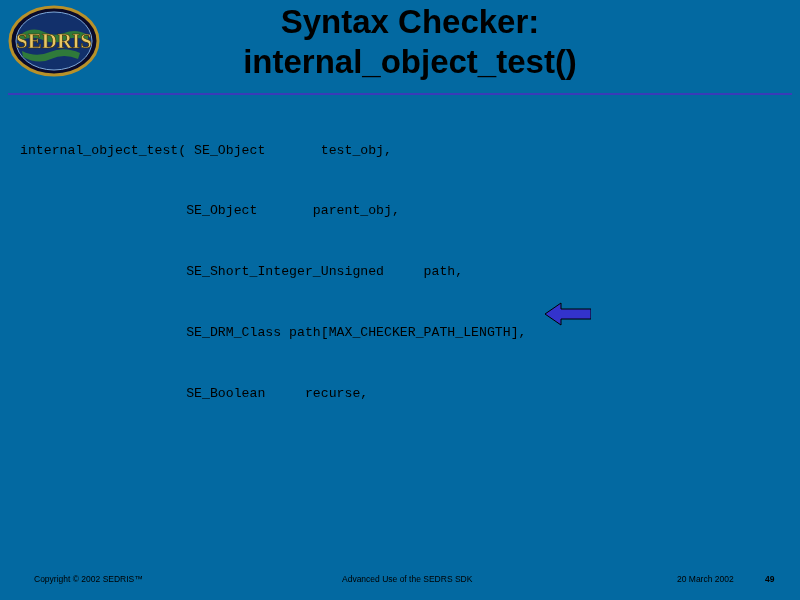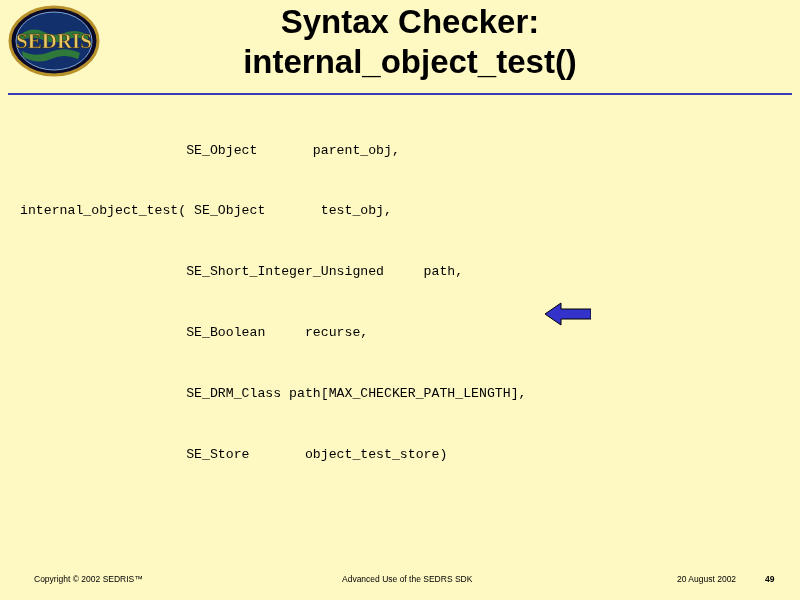--- a/index.html
+++ b/index.html
@@ -12,21 +12,21 @@
     background: #ffffff;
     font-family: "Liberation Sans", sans-serif;
     overflow: hidden;
     position: relative;
   }
   .slide {
     position: absolute;
     left: 0; top: 0;
     width: 800px;
     height: 600px;
-    background: #fef9c3;
+    background: #0369a1;
   }
   
   .header {
     position: absolute;
     left: 0; top: 0;
     width: 800px;
     height: 92px;
   }
   .title {
     position: absolute;
@@ -137,26 +137,25 @@
 
     <div class="title">
       <span>Syntax Checker:</span>
       <span class="title-line2">internal_object_test()</span>
     </div>
 
     <div class="hrule"></div>
   </div>
 
   <div class="code">
+    <div class="code-line">internal_object_test( SE_Object       test_obj,</div>
     <div class="code-line">                     SE_Object       parent_obj,</div>
-    <div class="code-line">internal_object_test( SE_Object       test_obj,</div>
     <div class="code-line">                     SE_Short_Integer_Unsigned     path,</div>
+    <div class="code-line">                     SE_DRM_Class path[MAX_CHECKER_PATH_LENGTH],</div>
     <div class="code-line">                     SE_Boolean     recurse,</div>
-    <div class="code-line">                     SE_DRM_Class path[MAX_CHECKER_PATH_LENGTH],</div>
-    <div class="code-line">                     SE_Store       object_test_store)</div>
     
     
     
     
     
     
     
     
     
     
@@ -175,17 +174,17 @@
 
   <div class="arrow">
     <svg width="46" height="28" viewBox="0 0 46 28">
       <polygon points="0,14 16,3 16,9 46,9 46,19 16,19 16,25" fill="#3333cc" stroke="#000000" stroke-width="1"></polygon>
     </svg>
   </div>
 
   <div class="footer">
     <span class="footer-left">Copyright © 2002 SEDRIS™</span>
     <span class="footer-center">Advanced Use of the SEDRS SDK</span>
-    <span class="footer-right">20 August 2002</span>
+    <span class="footer-right">20 March 2002</span>
     <span class="footer-page">49</span>
   </div>
 
 </div>
 
 </body></html>

